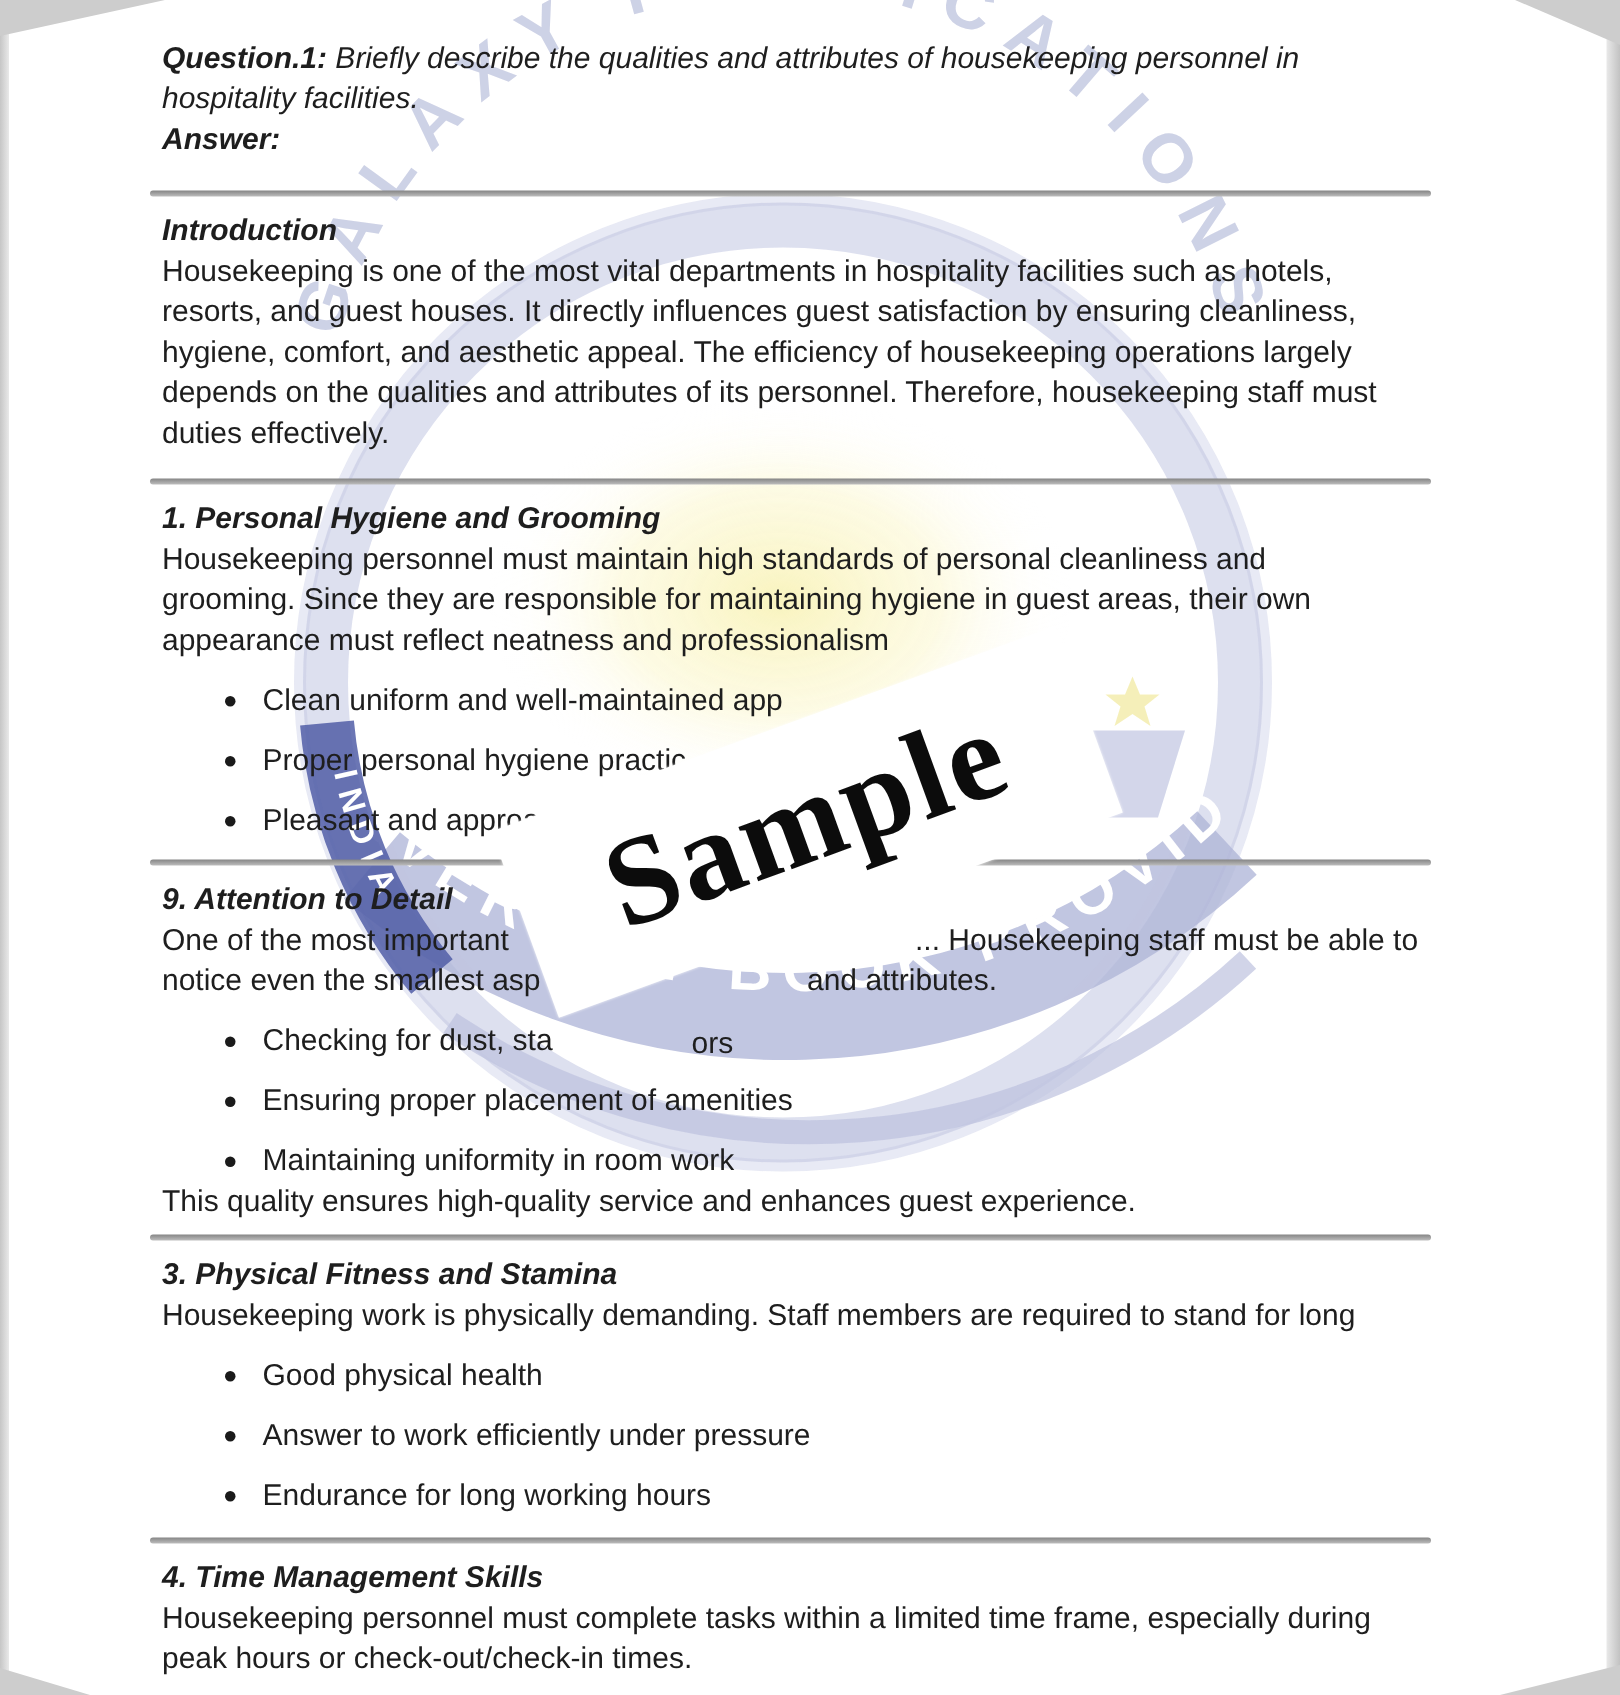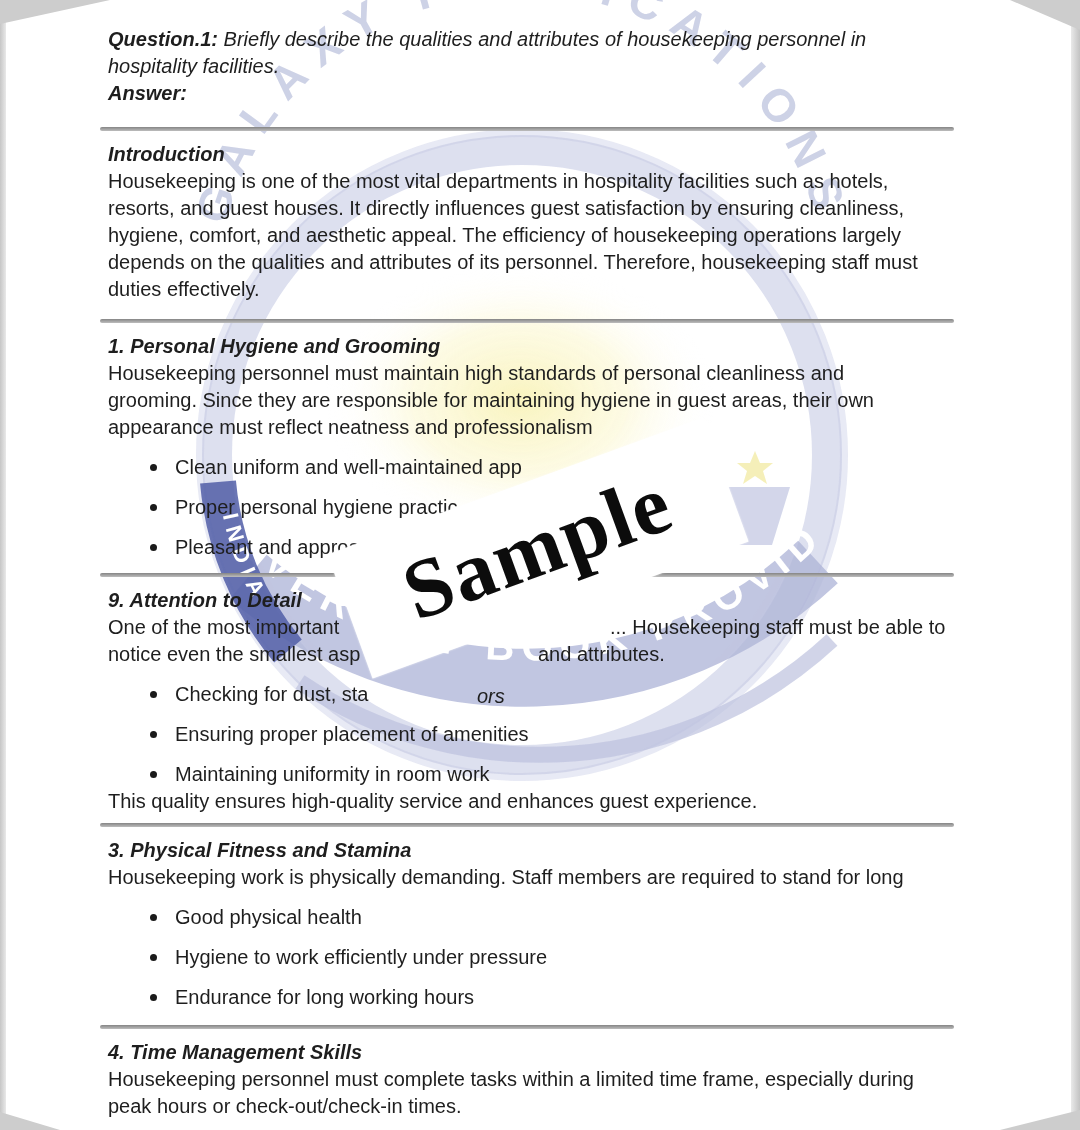--- a/index.html
+++ b/index.html
@@ -28,21 +28,21 @@
   .rule.r5{margin-top:14px;}
   .line{white-space:nowrap;}
   .split{position:relative;height:27px;text-decoration:underline;}
   .split .lf{position:absolute;left:0;top:0;white-space:nowrap;}
   .split .rf{position:absolute;top:0;white-space:nowrap;}
   ul.blist{list-style:none;margin:0;padding:0;}
   ul.blist li{position:relative;padding-left:67px;height:27px;white-space:nowrap;margin-top:13px;}
   ul.blist li .dot{position:absolute;left:42px;top:10px;width:7px;height:7px;border-radius:50%;background:#1a1a1a;}
   ul.blist li .btxt{position:relative;}
   .bullet-split{position:relative;}
-  .bullet-split .rf2{position:absolute;left:302px;top:0;font-style:italic;}
+  .bullet-split .rf2{position:absolute;left:286px;top:0;}
 
   
   .sample-band{position:absolute;left:338px;top:482px;width:400px;height:132px;background:#ffffff;
                transform:rotate(-20deg);z-index:2;display:flex;align-items:center;justify-content:center;
                box-shadow:0 0 2px rgba(255,255,255,.9);}
   .sample-band span{font-family:"Liberation Serif", serif;font-weight:bold;font-size:84px;
                     letter-spacing:2px;color:#0c0c0c;transform:translateY(-2px);}
 </style>
 </head>
 <body>
@@ -138,21 +138,21 @@
       <li><span class="dot"></span><span class="btxt">Maintaining uniformity in room work</span></li>
     </ul>
     <div class="line">This quality ensures high-quality service and enhances guest experience.</div>
 
     <div class="rule r4"></div>
 
     <div class="line b">3. Physical Fitness and Stamina</div>
     <div class="line">Housekeeping work is physically demanding. Staff members are required to stand for long</div>
     <ul class="blist">
       <li><span class="dot"></span><span class="btxt">Good physical health</span></li>
-      <li><span class="dot"></span><span class="btxt">Hygiene to work efficiently under pressure</span></li>
+      <li><span class="dot"></span><span class="btxt">Answer to work efficiently under pressure</span></li>
       <li><span class="dot"></span><span class="btxt">Endurance for long working hours</span></li>
     </ul>
 
     <div class="rule r5"></div>
 
     <div class="line b">4. Time Management Skills</div>
     <div class="line">Housekeeping personnel must complete tasks within a limited time frame, especially during</div>
     <div class="line">peak hours or check-out/check-in times.</div>
     <ul class="blist">
       <li><span class="dot"></span><span class="btxt">Efficient scheduling of work</span></li>

